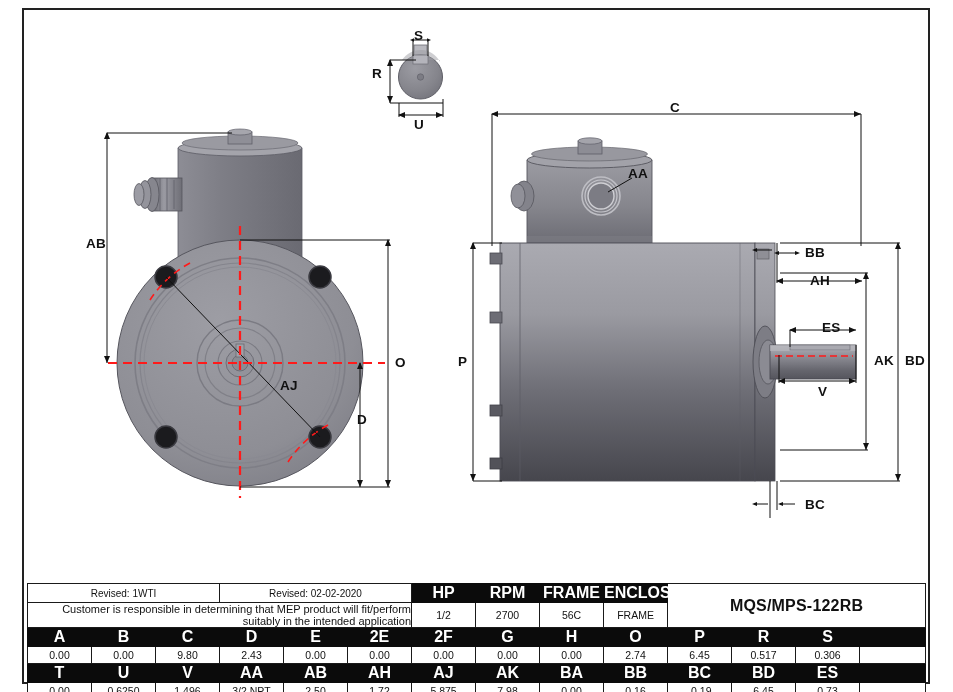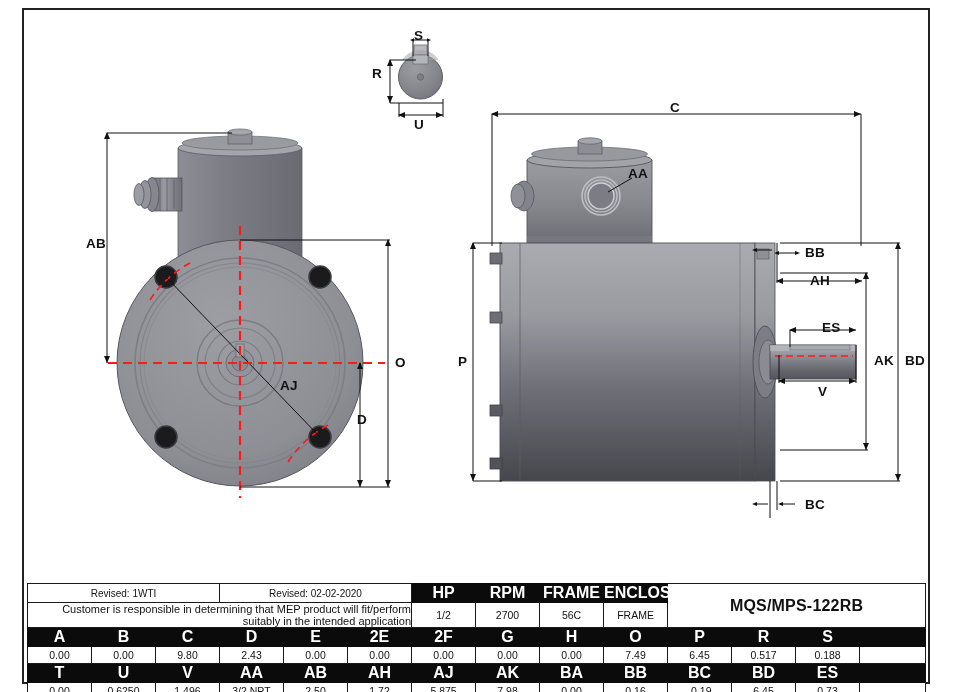--- a/index.html
+++ b/index.html
@@ -313,24 +313,24 @@
       <tr>
         <td>0.00</td>
         <td>0.00</td>
         <td>9.80</td>
         <td>2.43</td>
         <td>0.00</td>
         <td>0.00</td>
         <td>0.00</td>
         <td>0.00</td>
         <td>0.00</td>
-        <td>7.49</td>
+        <td>2.74</td>
         <td>6.45</td>
         <td>0.517</td>
-        <td>0.188</td>
+        <td>0.306</td>
         <td></td>
       </tr>
       <tr>
         <td class="hdr">T</td>
         <td class="hdr">U</td>
         <td class="hdr">V</td>
         <td class="hdr">AA</td>
         <td class="hdr">AB</td>
         <td class="hdr">AH</td>
         <td class="hdr">AJ</td>

